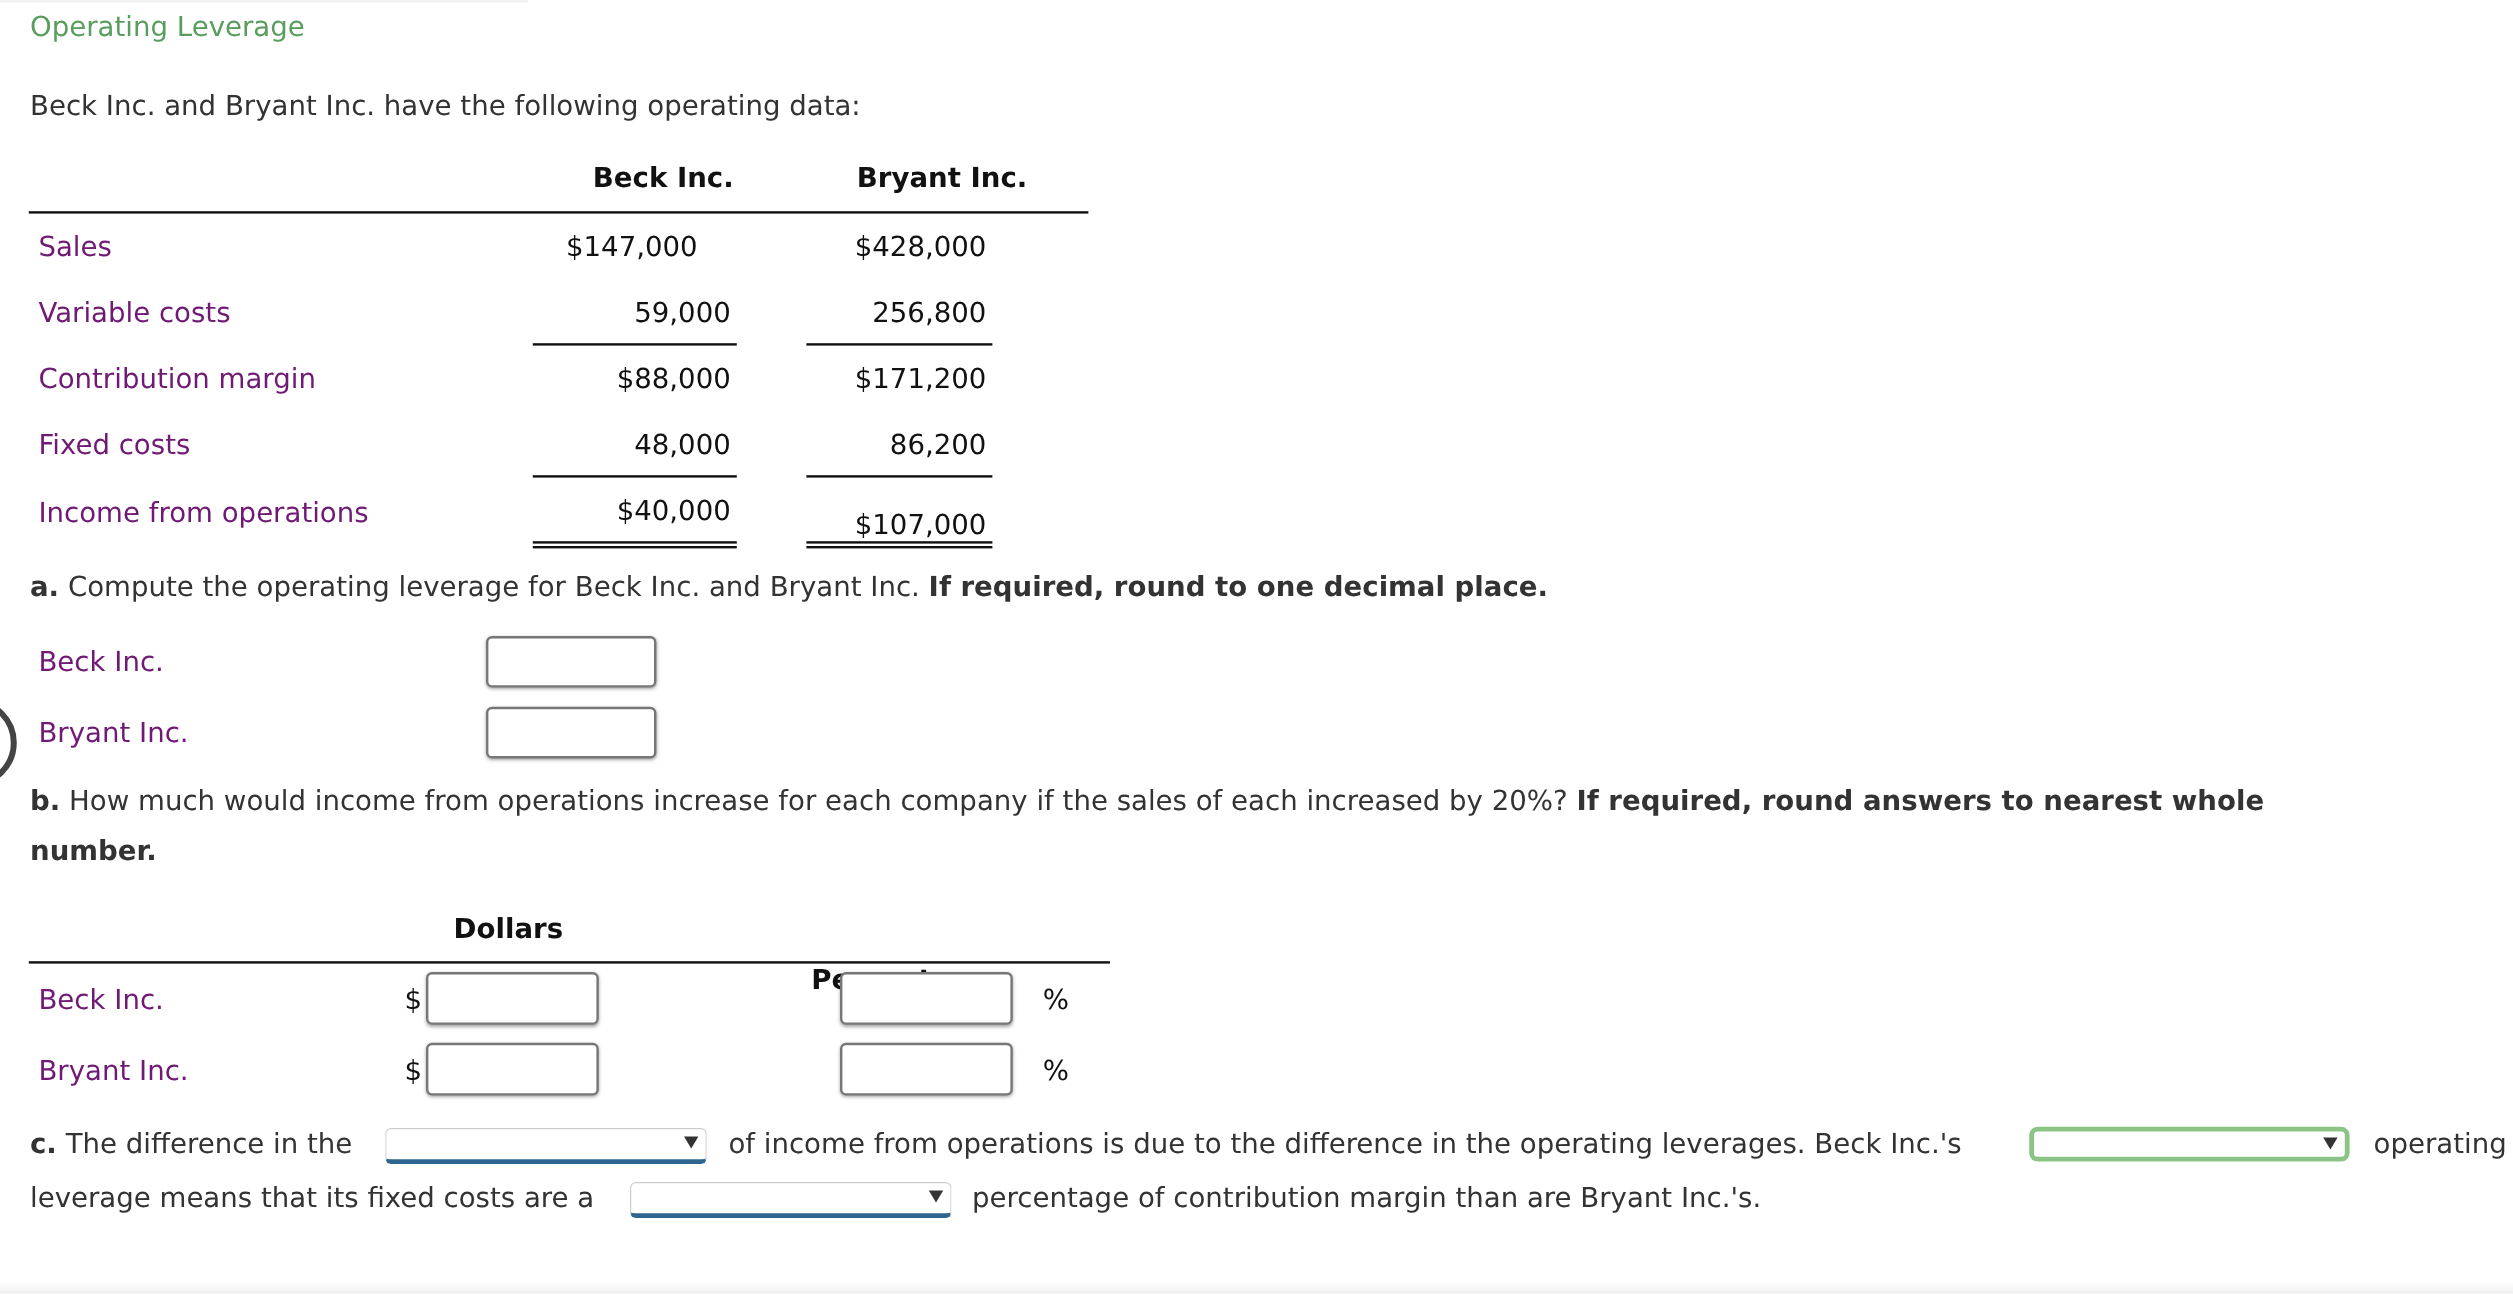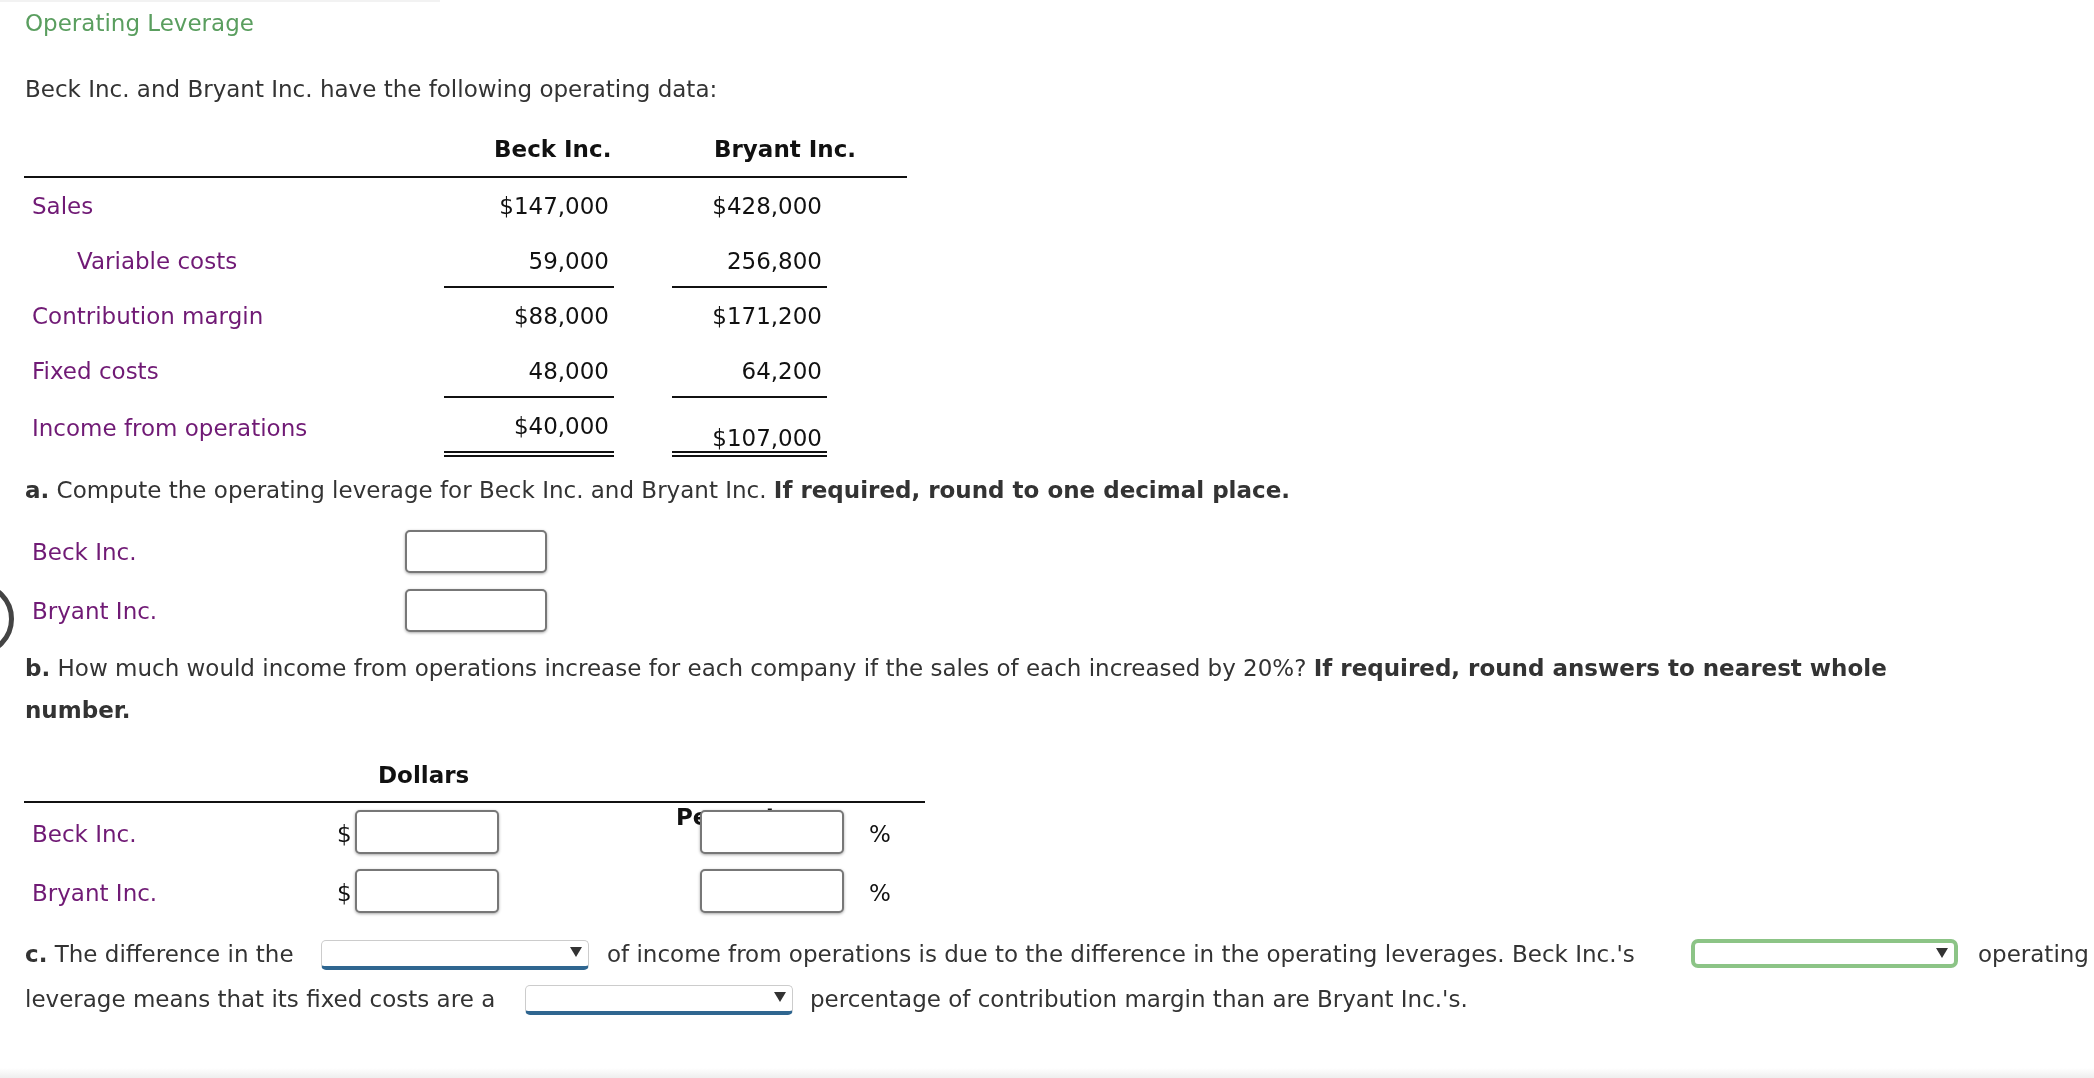--- a/index.html
+++ b/index.html
@@ -41,36 +41,36 @@
 
 <div class="title">Operating Leverage</div>
 <div class="intro">Beck Inc. and Bryant Inc. have the following operating data:</div>
 
 <div>
   <div class="abs hdr" style="left:494px; top:136px;">Beck Inc.</div>
   <div class="abs hdr" style="left:714px; top:136px;">Bryant Inc.</div>
   <div class="rule" style="left:24px; top:176px; width:883px;"></div>
 
   <div class="lbl" style="top:193px;">Sales</div>
-  <div class="num" style="left:444px; width:165px; top:193px;">$147,000</div>
+  <div class="num" style="left:444px; width:165px; top:193px;text-align:center;">$147,000</div>
   <div class="num" style="left:672px; width:150px; top:193px;">$428,000</div>
 
-  <div class="lbl" style="top:248px;margin-left:45px;">Variable costs</div>
+  <div class="lbl" style="top:248px;">Variable costs</div>
   <div class="num" style="left:444px; width:165px; top:248px;">59,000</div>
   <div class="num" style="left:672px; width:150px; top:248px;">256,800</div>
   <div class="uline" style="left:444px; width:170px; top:286px;"></div>
   <div class="uline" style="left:672px; width:155px; top:286px;"></div>
 
   <div class="lbl" style="top:303px;text-align:center;">Contribution margin</div>
   <div class="num" style="left:444px; width:165px; top:303px;">$88,000</div>
   <div class="num" style="left:672px; width:150px; top:303px;">$171,200</div>
 
   <div class="lbl" style="top:358px;">Fixed costs</div>
   <div class="num" style="left:444px; width:165px; top:358px;">48,000</div>
-  <div class="num" style="left:672px; width:150px; top:358px;">64,200</div>
+  <div class="num" style="left:672px; width:150px; top:358px;">86,200</div>
   <div class="uline" style="left:444px; width:170px; top:396px;"></div>
   <div class="uline" style="left:672px; width:155px; top:396px;"></div>
 
   <div class="lbl" style="top:415px;">Income from operations</div>
   <div class="num" style="left:444px; width:165px; top:413px;">$40,000</div>
   <div class="num" style="left:672px; width:150px; top:413px;margin-top:12px;">$107,000</div>
   <div class="dline" style="left:444px; width:170px; top:451px;"></div>
   <div class="dline" style="left:672px; width:155px; top:451px;"></div>
 </div>
 

